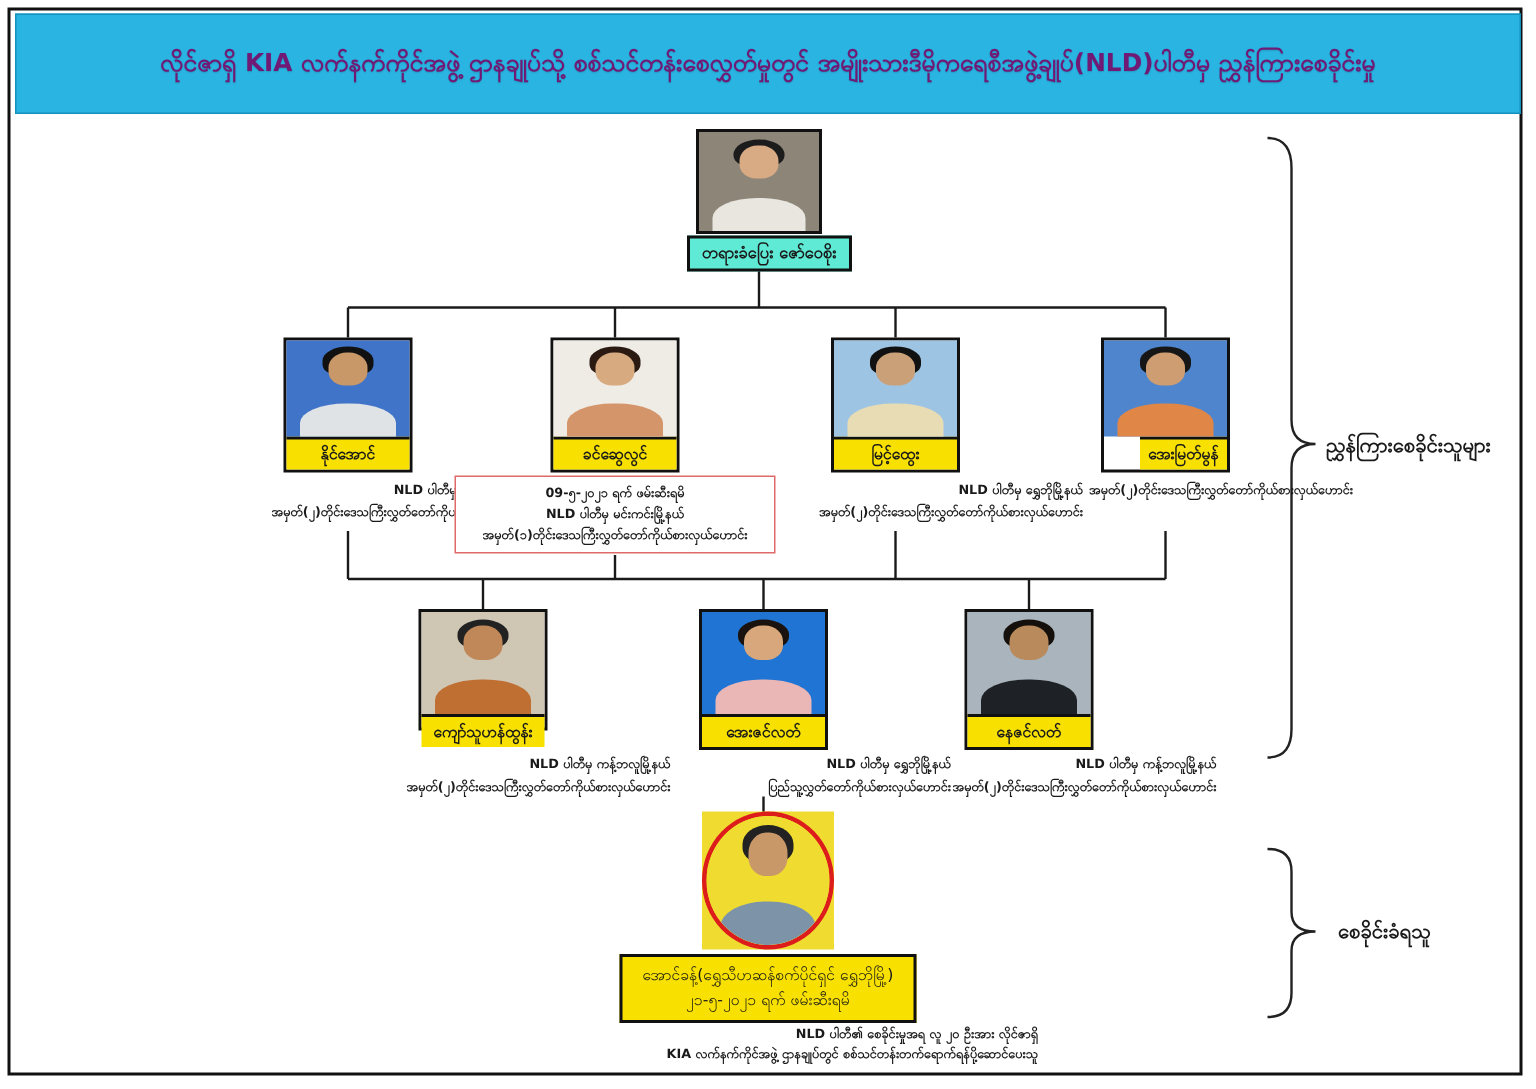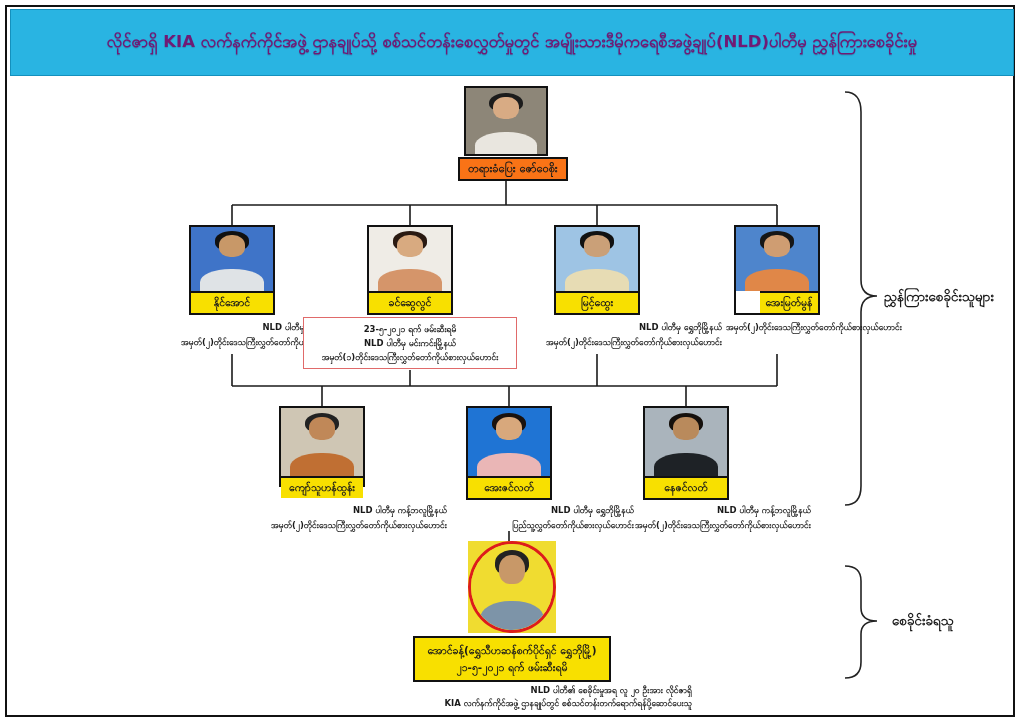--- a/index.html
+++ b/index.html
@@ -20,33 +20,33 @@
   .photo{position:relative;overflow:hidden;background:var(--bg);}
   .photo .hair{position:absolute;width:42%;height:30%;left:29%;top:7%;
                border-radius:50% 50% 42% 42%;background:var(--hair);}
   .photo .face{position:absolute;width:32%;height:34%;left:34%;top:13%;
                border-radius:46% 46% 42% 42%;background:var(--skin);}
   .photo .torso{position:absolute;width:78%;height:42%;left:11%;bottom:-8%;
                 border-radius:48% 48% 0 0;background:var(--shirt);}
   .nameband{background:#f8e000;border-top:2px solid #111;display:flex;
             align-items:center;justify-content:center;font-weight:bold;
             font-size:10.5px;text-align:center;box-sizing:border-box;}
-  .namebox{position:absolute;background:#f97316;border:2px solid #111;
+  .namebox{position:absolute;background:#5eead4;border:2px solid #111;
            box-sizing:border-box;display:flex;align-items:center;justify-content:center;
            font-weight:bold;font-size:11px;text-align:center;padding:2px 8px;}
   .info{position:absolute;text-align:right;font-size:8.5px;font-weight:600;
         line-height:15px;white-space:nowrap;}
   .redbox{position:absolute;border:1.5px solid #e06a6a;background:#fff;
           box-sizing:border-box;text-align:center;font-size:8.5px;font-weight:600;
           line-height:14px;padding:4px 2px;white-space:nowrap;}
   .ellipse-wrap{position:absolute;background:#f0dc30;}
   .ellipse{position:absolute;inset:0;border:3px solid #dd1c1c;border-radius:50%;
            overflow:hidden;background:#f0dc30;box-sizing:border-box;}
   .biglabel{position:absolute;background:#f8e000;border:2px solid #111;
-            box-sizing:border-box;text-align:center;font-weight:bold;font-size:10.5px;
+            box-sizing:border-box;text-align:center;font-weight:normal;font-size:10.5px;
             line-height:17px;padding:4px 6px;white-space:nowrap;}
   .bracelabel{position:absolute;font-weight:bold;font-size:13.5px;white-space:nowrap;}
 </style>
 </head>
 <body>
 
 <div class="frame"></div>
 
 <div class="banner">
   <div class="t">လိုင်ဇာရှိ KIA လက်နက်ကိုင်အဖွဲ့ ဌာနချုပ်သို့ စစ်သင်တန်းစေလွှတ်မှုတွင် အမျိုးသားဒီမိုကရေစီအဖွဲ့ချုပ်(NLD)ပါတီမှ ညွှန်ကြားစေခိုင်းမှု</div>
@@ -102,21 +102,21 @@
 
 <div class="pcard pbox" style="left:367px;top:225px;width:86px;height:90px;">
   <div class="photo" style="width:100%;height:64px;--bg:#efece6;--shirt:#d5956a;--hair:#2a1a12;--skin:#d8aa80;">
     <div class="hair"></div>
     <div class="face"></div>
     <div class="torso"></div>
   </div>
   <div class="nameband" style="height:22px;">ခင်ဆွေလွင်</div>
 </div>
 <div class="redbox" style="left:303px;top:317px;width:214px;">
-  <div>23-၅-၂၀၂၁ ရက် ဖမ်းဆီးရမိ</div>
+  <div>09-၅-၂၀၂၁ ရက် ဖမ်းဆီးရမိ</div>
   <div>NLD ပါတီမှ မင်းကင်းမြို့နယ်</div>
   <div>အမှတ်(၁)တိုင်းဒေသကြီးလွှတ်တော်ကိုယ်စားလှယ်ဟောင်း</div>
 </div>
 
 <div class="pcard pbox" style="left:554px;top:225px;width:86px;height:90px;">
   <div class="photo" style="width:100%;height:64px;--bg:#9ec4e4;--shirt:#e7dcb4;--hair:#111;--skin:#caa078;">
     <div class="hair"></div>
     <div class="face"></div>
     <div class="torso"></div>
   </div>

